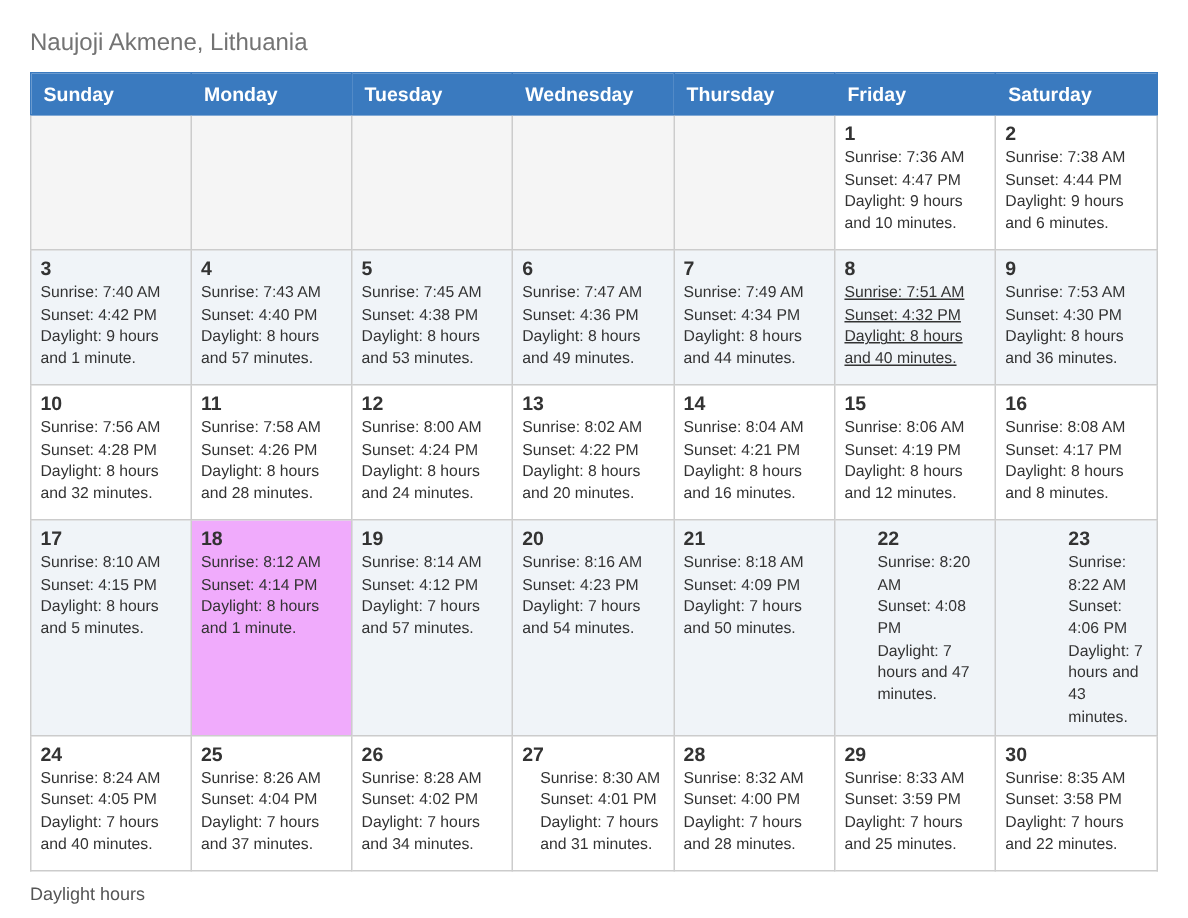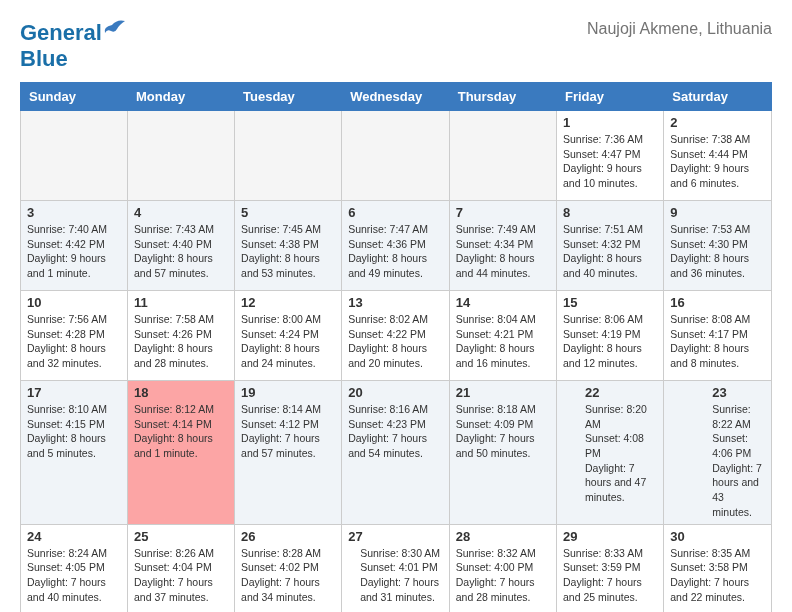--- a/index.html
+++ b/index.html
@@ -78,31 +78,20 @@
     .footer-note {
       margin-top: 8px;
       font-size: 12px;
       color: #555;
     }
   </style>
 </head>
 <body>
 
 <div class="header">
-  <div class="logo">
-    <div style="display:flex;align-items:center;">
-      <span style="font-size:22px;font-weight:bold;color:#333;">
-        <span style="color:#1a6fa8;">General</span><br>
-        <span style="color:#1a6fa8;">Blue</span>
-      </span>
-      <svg width="30" height="30" viewBox="0 0 30 30" style="margin-left:-5px;margin-top:-28px;">
-        <path d="M15 8 Q20 2 28 4 Q22 8 20 12 Q18 16 14 14 Q10 12 8 16 Q6 10 15 8Z" fill="#3a7abf"></path>
-      </svg>
-    </div>
-  </div>
   <div class="title-block">
     <div class="subtitle">Naujoji Akmene, Lithuania</div>
   </div>
 </div>
 
 <table class="calendar">
   <thead>
     <tr>
     <th>Sunday</th>
         <th>Monday</th>
@@ -159,21 +148,21 @@
 Daylight: 8 hours and 49 minutes.</div>
         </td>
         <td style="background: rgb(240, 244, 248);">
           <span class="day-number">7</span>
           <div class="day-info" style="white-space: pre-line;">Sunrise: 7:49 AM
 Sunset: 4:34 PM
 Daylight: 8 hours and 44 minutes.</div>
         </td>
         <td style="background: rgb(240, 244, 248);">
           <span class="day-number">8</span>
-          <div class="day-info" style="white-space: pre-line;">Sunrise: 7:51 AM
+          <div class="day-info" style="white-space: pre-line; text-decoration: underline;">Sunrise: 7:51 AM
 Sunset: 4:32 PM
 Daylight: 8 hours and 40 minutes.</div>
         </td>
         <td style="background: rgb(240, 244, 248);">
           <span class="day-number">9</span>
           <div class="day-info" style="white-space: pre-line;">Sunrise: 7:53 AM
 Sunset: 4:30 PM
 Daylight: 8 hours and 36 minutes.</div>
         </td>
       </tr>
@@ -221,21 +210,21 @@
 Daylight: 8 hours and 8 minutes.</div>
         </td>
       </tr>
       <tr>
         <td style="background: rgb(240, 244, 248);">
           <span class="day-number">17</span>
           <div class="day-info" style="white-space: pre-line;">Sunrise: 8:10 AM
 Sunset: 4:15 PM
 Daylight: 8 hours and 5 minutes.</div>
         </td>
-        <td style="background: #fca5a5;">
+        <td style="background: #f0abfc;">
           <span class="day-number">18</span>
           <div class="day-info" style="white-space: pre-line;">Sunrise: 8:12 AM
 Sunset: 4:14 PM
 Daylight: 8 hours and 1 minute.</div>
         </td>
         <td style="background: rgb(240, 244, 248);">
           <span class="day-number">19</span>
           <div class="day-info" style="white-space: pre-line;">Sunrise: 8:14 AM
 Sunset: 4:12 PM
 Daylight: 7 hours and 57 minutes.</div>

